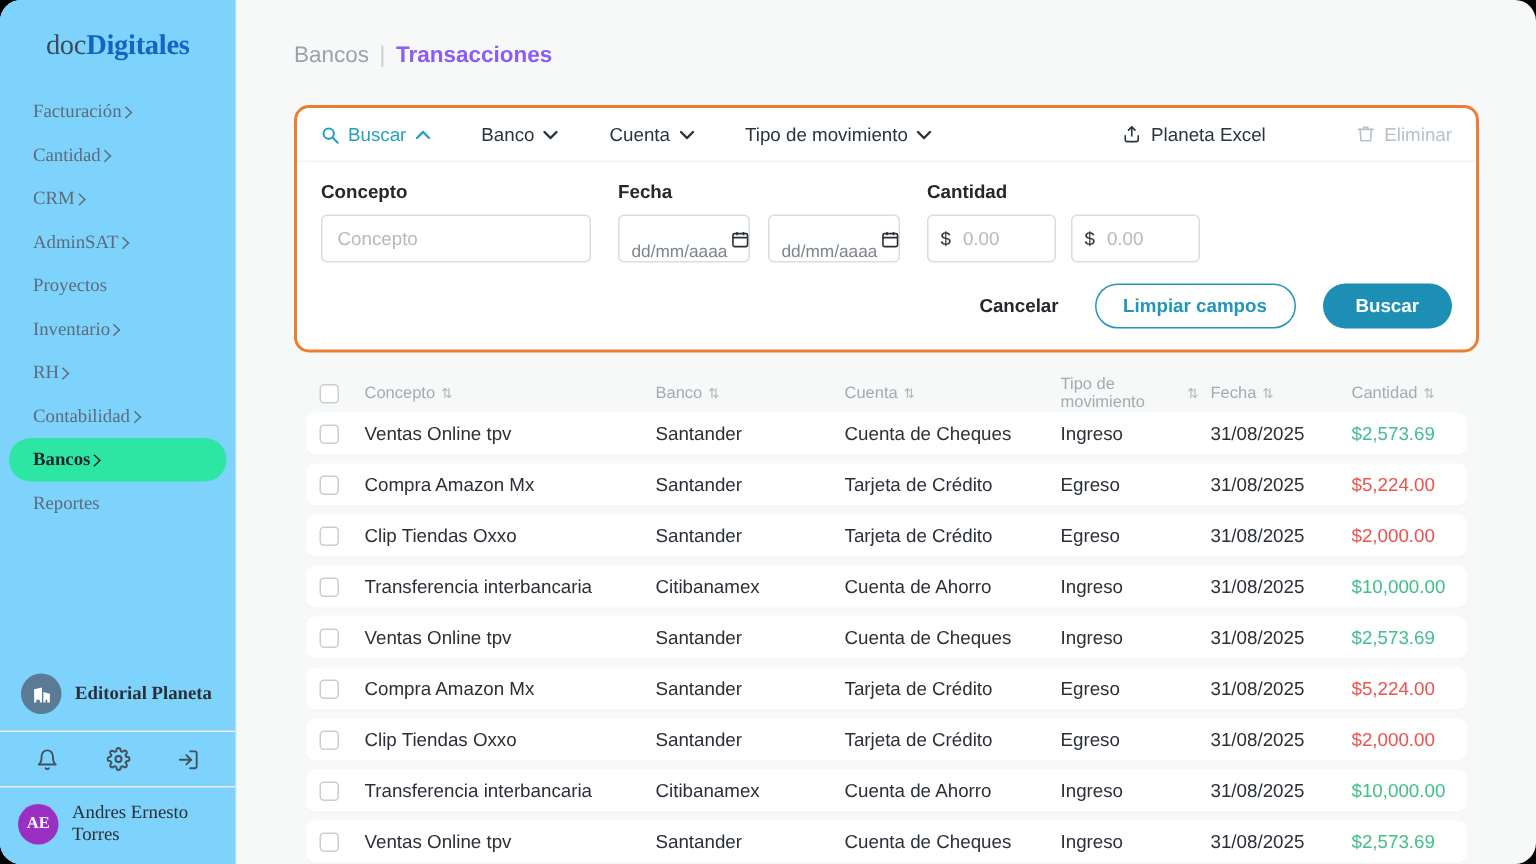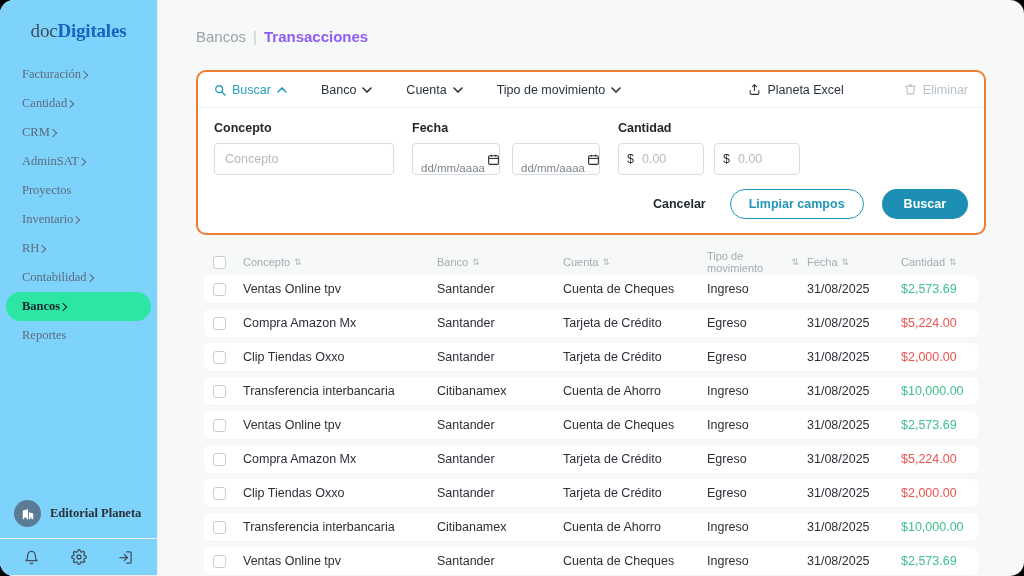--- a/index.html
+++ b/index.html
@@ -153,20 +153,24 @@
         </span>
         <span class="icon-btn">
           <svg viewBox="0 0 24 24" width="15" height="15" fill="none" stroke="#44505c" stroke-width="2" stroke-linecap="round" stroke-linejoin="round">
             <path d="M14 3h5a2 2 0 0 1 2 2v14a2 2 0 0 1-2 2h-5"></path>
               <polyline points="10 17 15 12 10 7"></polyline>
               <line x1="15" y1="12" x2="3" y2="12"></line>
           </svg>
         </span>
       </div>
       <div class="divider"></div>
+      <div class="user-row">
+        <span class="avatar">AE</span>
+        <span class="user-name">Andres Ernesto Torres</span>
+      </div>
     </div>
   </aside>
 
   <main class="main">
     <div class="crumbs">
       <span class="crumb-parent">Bancos</span><span class="crumb-sep">|</span><span class="crumb-current">Transacciones</span>
     </div>
 
     <section class="filter-card">
       <div class="toolbar">

